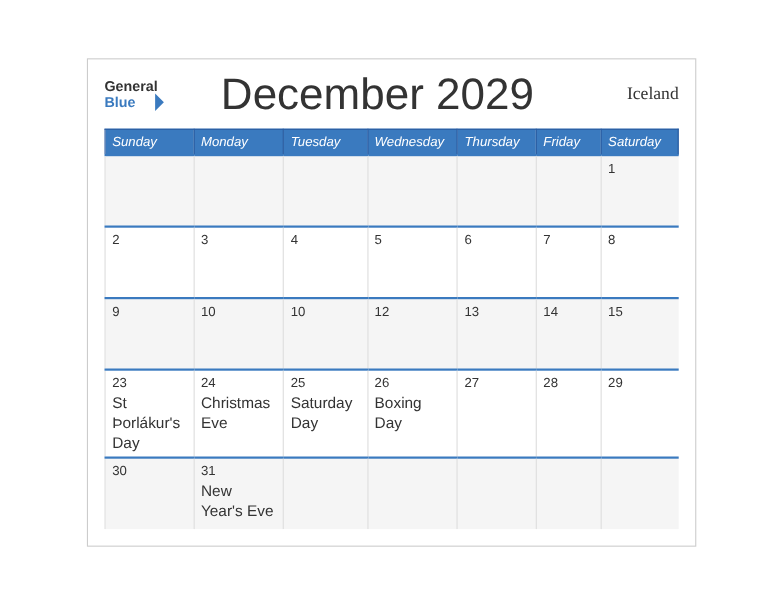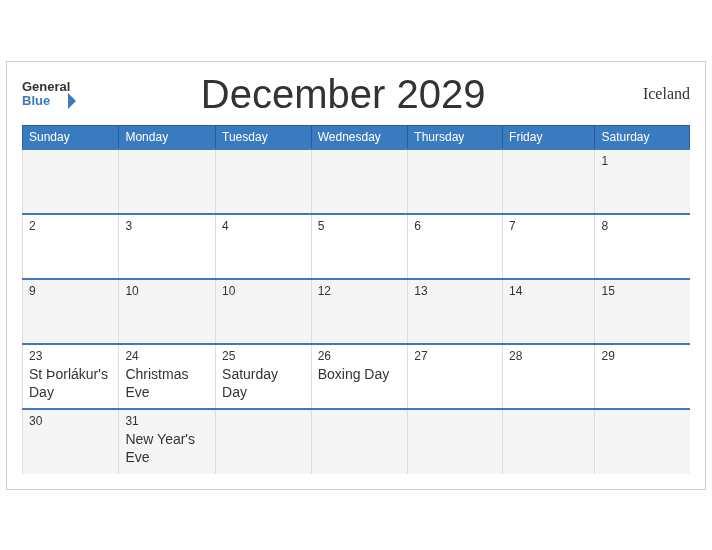--- a/index.html
+++ b/index.html
@@ -6,21 +6,21 @@
     body {
       background: #fff;
       font-family: Arial, sans-serif;
       display: flex;
       justify-content: center;
       align-items: center;
       width: 712px;
       height: 550px;
     }
     .calendar-container {
-      width: 700px;
+      width: 554px;
       background: #fff;
       border: 1px solid #ccc;
       padding: 10px 15px 15px 15px;
     }
     .header {
       display: flex;
       align-items: center;
       justify-content: space-between;
       margin-bottom: 8px;
       position: relative;
@@ -73,20 +73,21 @@
       border-collapse: collapse;
     }
     .calendar-grid thead tr th {
       background-color: #3a7abf;
       color: #fff;
       font-size: 12px;
       font-weight: normal;
       padding: 4px 6px;
       text-align: left;
       border: 1px solid #2a5a9f;
+      font-style: italic;
     }
     .calendar-grid tbody tr {
       height: 65px;
       vertical-align: top;
     }
     .calendar-grid tbody tr td {
       border-top: 2px solid #3a7abf;
       border-left: 1px solid #ddd;
       border-right: none;
       border-bottom: none;

